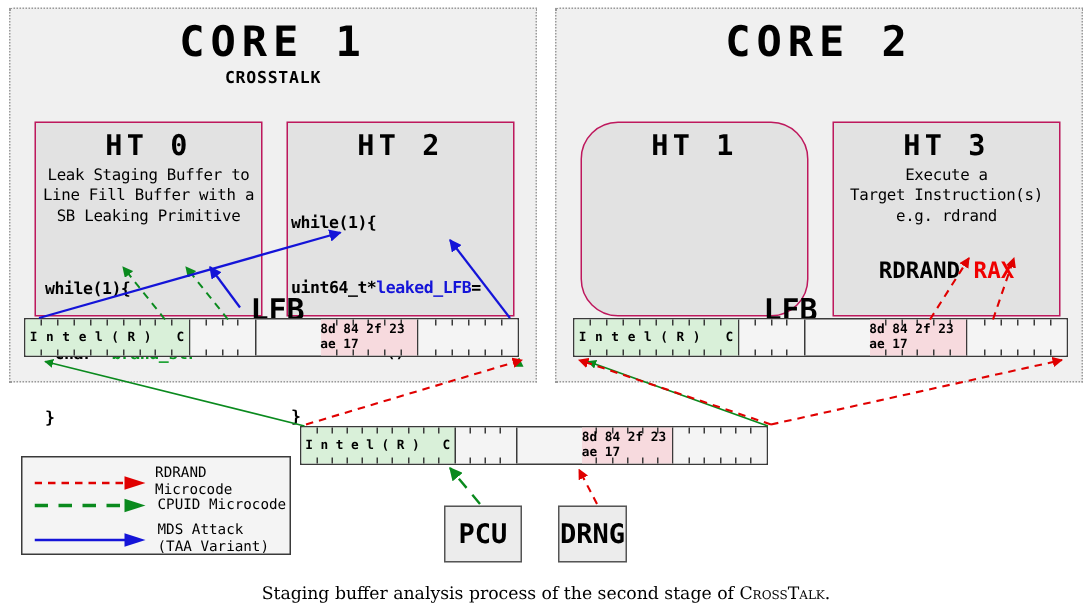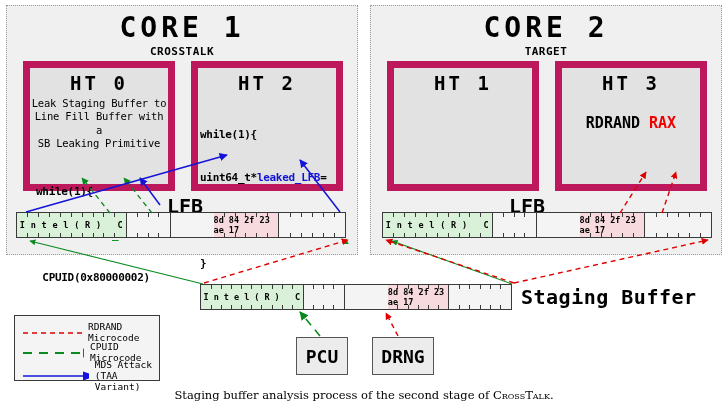--- a/index.html
+++ b/index.html
@@ -26,21 +26,22 @@
   }
   .core-sub{
     position:absolute;width:100%;text-align:center;
     font-family:"DejaVu Sans Mono",monospace;
     font-weight:bold;font-size:11px;letter-spacing:0.5px;color:#000;
   }
 
   
   .ht-box{
     position:absolute;background:#e2e2e2;box-sizing:border-box;
-    border:7px solid #be185d;
+    border:1px solid #be185d;
+    margin-top:20px;
   }
   .ht-title{
     text-align:center;font-weight:bold;font-size:19px;
     letter-spacing:3px;color:#000;margin-top:5px;line-height:1.1;
   }
   .ht-desc{
     text-align:center;font-size:10.5px;color:#000;line-height:1.28;
     margin-top:3px;white-space:pre-line;letter-spacing:-0.2px;
   }
   .code{
@@ -93,21 +94,21 @@
   .seg.plain{background:#f4f4f4;}
   .hexword{
     display:flex;align-items:center;justify-content:center;
     position:absolute;left:0;top:0;right:0;bottom:0;
     font-size:8.5px;font-weight:bold;color:#000;letter-spacing:0px;
     pointer-events:none;
   }
 
   
   #legend{
-    position:absolute;left:14px;top:315px;width:146px;height:66px;
+    position:absolute;left:14px;top:304px;width:180px;height:66px;
     background:#f4f4f4;border:1px solid #3a3a3a;box-sizing:border-box;padding-left:12px;
   }
   .leg-row{position:absolute;left:8px;display:flex;align-items:center;}
   .leg-text{font-size:9.5px;color:#000;line-height:1.15;margin-left:6px;white-space:pre-line;}
 
   
   .unit{
     position:absolute;background:#ececec;border:1.4px solid #555;
     box-sizing:border-box;display:flex;align-items:center;justify-content:center;
     font-weight:bold;font-size:18px;color:#000;letter-spacing:0px;
@@ -132,49 +133,50 @@
     <div class="core-sub" style="top:39px;">CROSSTALK</div>
 
     <div class="ht-box" style="left:16px;top:55px;width:152px;height:130px;">
       <div class="ht-title">HT 0</div>
       <div class="ht-desc">Leak Staging Buffer to
 Line Fill Buffer with a
 SB Leaking Primitive</div>
       <div class="code" style="padding-left:6px;">
         <div><span>while(1){</span></div>
         <div><span> char* </span><span class="grn">brand_str</span><span> =</span></div>
-        <div><span> CPUID(0x80000002)</span></div>
         <div><span>}</span></div>
       </div>
     </div>
 
     <div class="ht-box" style="left:184px;top:55px;width:152px;height:130px;">
       <div class="ht-title">HT 2</div>
       <div class="code" style="padding-left:2px;">
         <div><span>while(1){</span></div>
         <div><span>uint64_t*</span><span class="blu">leaked_LFB</span><span>=</span></div>
         <div><span>      RIDL()</span></div>
         <div><span>}</span></div>
       </div>
     </div>
 
     <div class="lfb-label" style="left:160px;top:188px;">LFB</div>
   </div>
 
   <div class="core-panel" id="core2-panel">
     <div class="core-title" style="top:8px;">CORE 2</div>
-    <div class="core-sub" style="top:39px;">TARGET</div>
-
-    <div class="ht-box" style="left:16px;top:55px;width:152px;height:130px;">
+
+    <div class="ht-box" style="left:16px;top:55px;width:152px;height:130px;border-radius:25px;">
       <div class="ht-title">HT 1</div>
       <div class="ht-desc"></div>
     </div>
 
     <div class="ht-box" style="left:184px;top:55px;width:152px;height:130px;">
       <div class="ht-title">HT 3</div>
+      <div class="ht-desc">Execute a
+Target Instruction(s)
+e.g. rdrand</div>
       <div class="asm" style="margin-top:20px;">
         <span>RDRAND</span>
         <span class="red">RAX</span>
       </div>
     </div>
 
     <div class="lfb-label" style="left:138px;top:188px;">LFB</div>
   </div>
 
   <div class="buffer" id="buf-lfb-left" style="left:16px;top:212px;width:330px;height:26px;">
@@ -284,26 +286,25 @@
       <div class="seg plain last" style="width: 23.0769%;">
         <div class="cell" style="width: 16.6667%;"></div>
         <div class="cell" style="width: 16.6667%;"></div>
         <div class="cell" style="width: 16.6667%;"></div>
         <div class="cell" style="width: 16.6667%;"></div>
         <div class="cell" style="width: 16.6667%;"></div>
         <div class="cell" style="width: 16.6667%;"></div>
       </div>
     </div>
 
-  <div class="sb-label" style="left:521px;top:285px;">Staging Buffer</div>
 
   <div class="unit" style="left:296px;top:337px;width:52px;height:38px;">
       <span>PCU</span>
     </div>
-  <div class="unit" style="left:372px;top:337px;width:62px;height:38px;">
+  <div class="unit" style="left:372px;top:337px;width:46px;height:38px;">
       <span>DRNG</span>
     </div>
 
   <div id="legend">
     <div class="leg-row" style="top:6px;">
       <svg width="76" height="12">
         <line x1="0" y1="6" x2="62" y2="6" stroke="#e00000" stroke-width="1.6" stroke-dasharray="5,4"></line>
         <path d="M60,1.5 L74,6 L60,10.5 Z" fill="#e00000"></path>
       </svg>
       <div class="leg-text">RDRAND Microcode</div>

